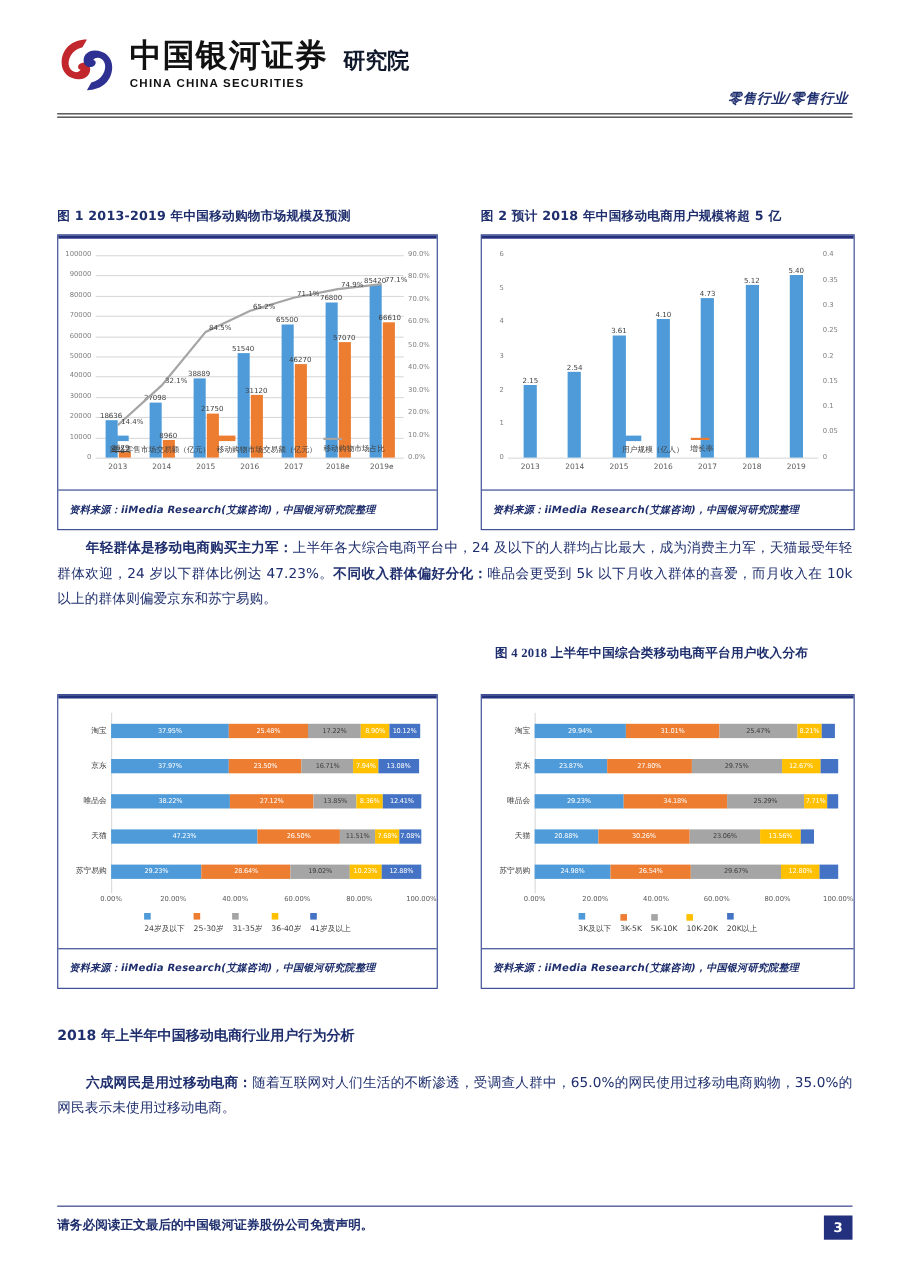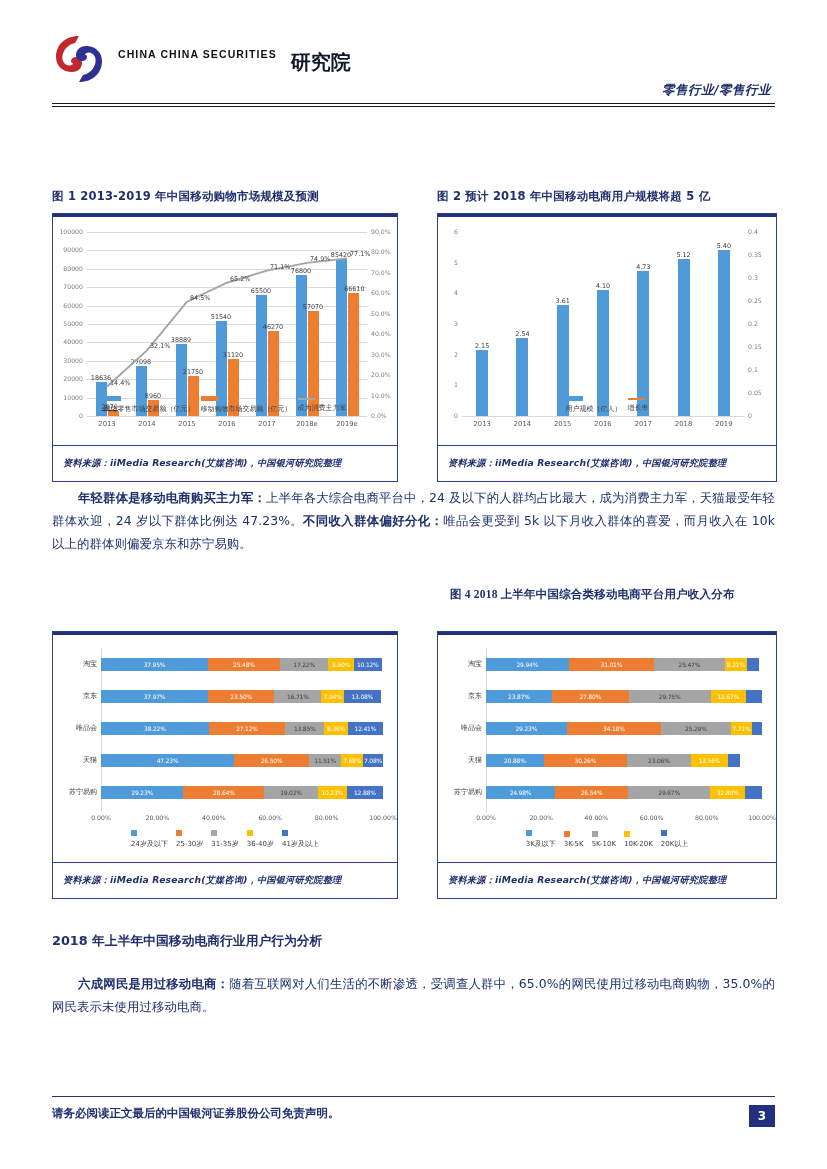--- a/index.html
+++ b/index.html
@@ -99,20 +99,21 @@
           <path d="M27 4 C13 4 4 13 4 25 C4 34 11 40 20 40 C26 40 30 36 30 31 C30 27 27 25 24 25
                    C21 25 19 27 19 29 C19 30.5 20 31.5 21.3 31.5 C19 35 13 34 11 29
                    C8.5 22.5 13.5 13 23 11 Z" fill="#c2272d"></path>
           <path d="M27 50 C41 50 50 41 50 29 C50 20 43 14 34 14 C28 14 24 18 24 23
                    C24 27 27 29 30 29 C33 29 35 27 35 25 C35 23.5 34 22.5 32.7 22.5
                    C35 19 41 20 43 25 C45.5 31.5 40.5 41 31 43 Z" fill="#2e3192"></path>
         </svg>
       </div>
       <div style="display:flex;align-items:flex-start;">
         <div>
+          <div class="brand-cn">中国银河证券</div>
           <div class="brand-en">CHINA CHINA SECURITIES</div>
         </div>
         <div class="brand-sub">研究院</div>
       </div>
     </div>
     <div class="header-right">零售行业/零售行业</div>
     <div class="header-rule"></div>
     <div class="header-rule2"></div>
   </div>
 
@@ -205,21 +206,21 @@
           <div class="item">
             <span class="swatch" style="background:#4f9bd9;"></span>
             <span>网络零售市场交易额（亿元）</span>
           </div>
           <div class="item">
             <span class="swatch" style="background:#ed7d31;"></span>
             <span>移动购物市场交易额（亿元）</span>
           </div>
           <div class="item">
             <span class="swatch line" style="background:#a5a5a5;"></span>
-            <span>成为消费主力军</span>
+            <span>移动购物市场占比</span>
           </div>
         </div>
       </div>
     <div class="fig-divider" style="left:0; top:231px; width:344px;"></div>
     <div class="fig-src" style="left:10px; top:243px;">资料来源：iiMedia Research(艾媒咨询)，中国银河研究院整理</div>
   </div>
 
   <div class="fig-box" style="left:437px; top:213px; width:338px; height:267px;">
     <div class="topbar"></div>
     <div class="chart" id="chart2" style="left:0; top:6px; width:338px; height:216px;">

